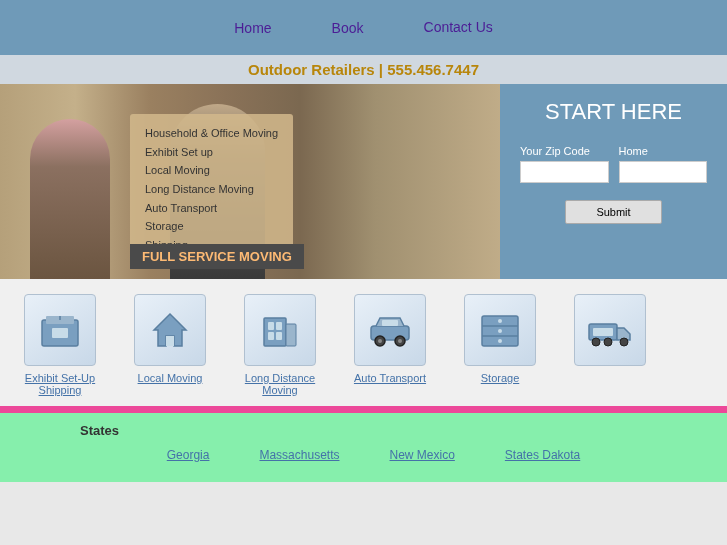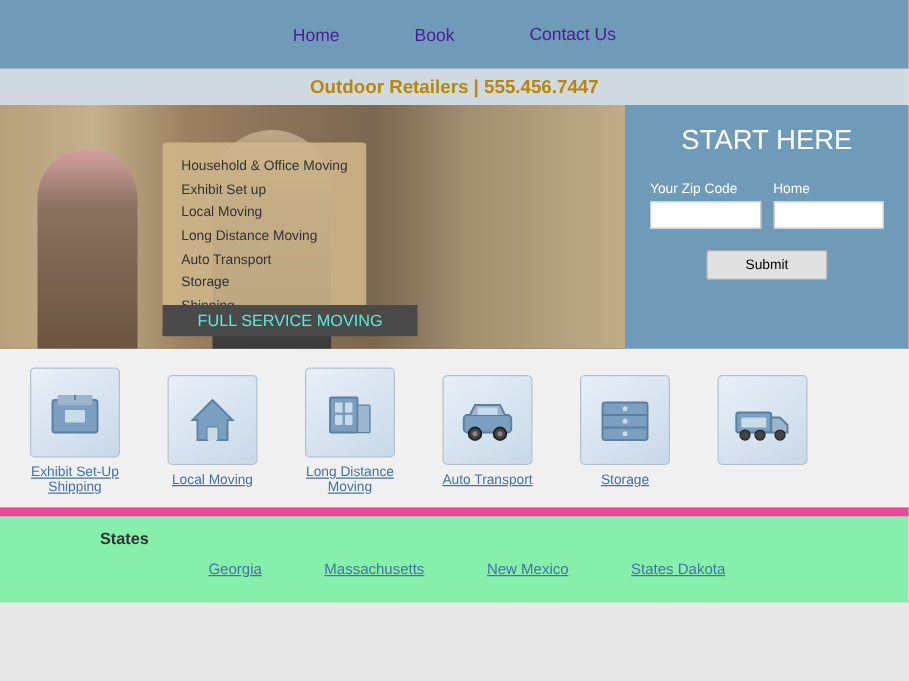--- a/index.html
+++ b/index.html
@@ -83,24 +83,24 @@
       list-style: none;
       font-size: 11px;
       color: #333;
       line-height: 1.7;
     }
     .hero-tagline {
       position: absolute;
       bottom: 10px;
       left: 130px;
       background: #4a4a4a;
-      color: #5eead4;
-      font-weight: normal;
+      color: #fdba74;
+      font-weight: bold;
       font-size: 13px;
-      padding: 5px 28px;
+      padding: 5px 12px;
       z-index: 10;
     }
 
     
     .start-here {
       width: 227px;
       background: #6f9ab8;
       display: flex;
       flex-direction: column;
       align-items: center;
@@ -146,21 +146,21 @@
       margin-top: 5px;
     }
 
     
     .services-section {
       background: #f0f0f0;
       padding: 15px 10px 10px 10px;
       display: flex;
       gap: 10px;
       justify-content: flex-start;
-      align-items: center;
+      align-items: flex-start;
     }
     .service-item {
       display: flex;
       flex-direction: column;
       align-items: center;
       width: 100px;
       text-align: center;
     }
     .service-icon-box {
       width: 72px;

